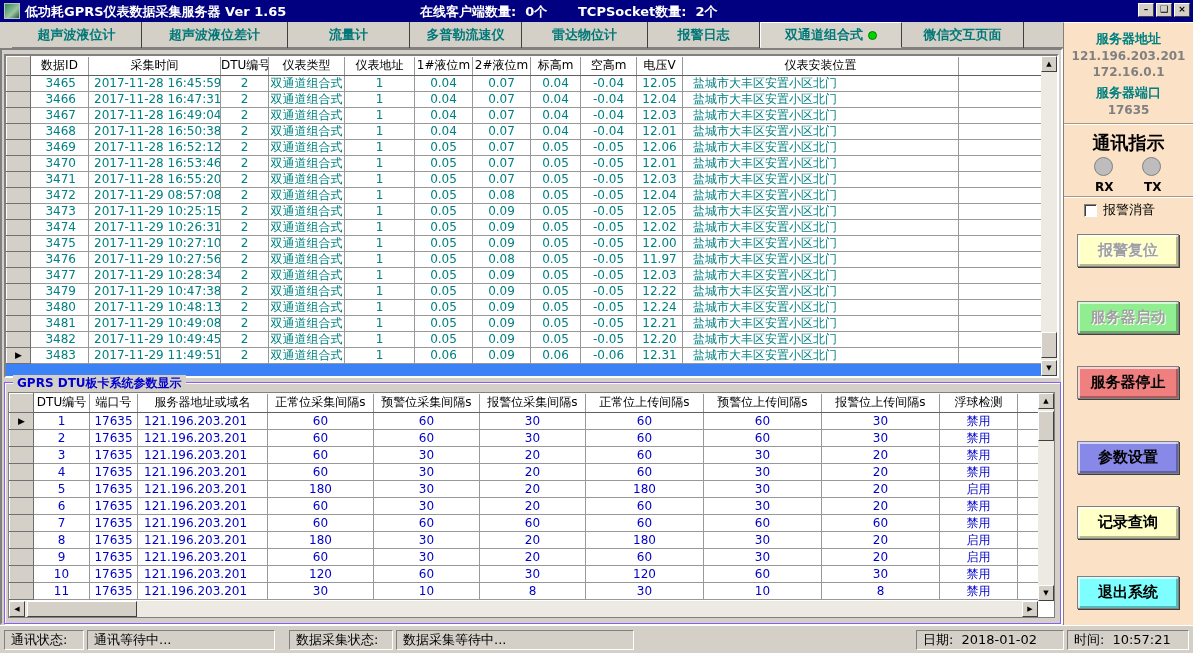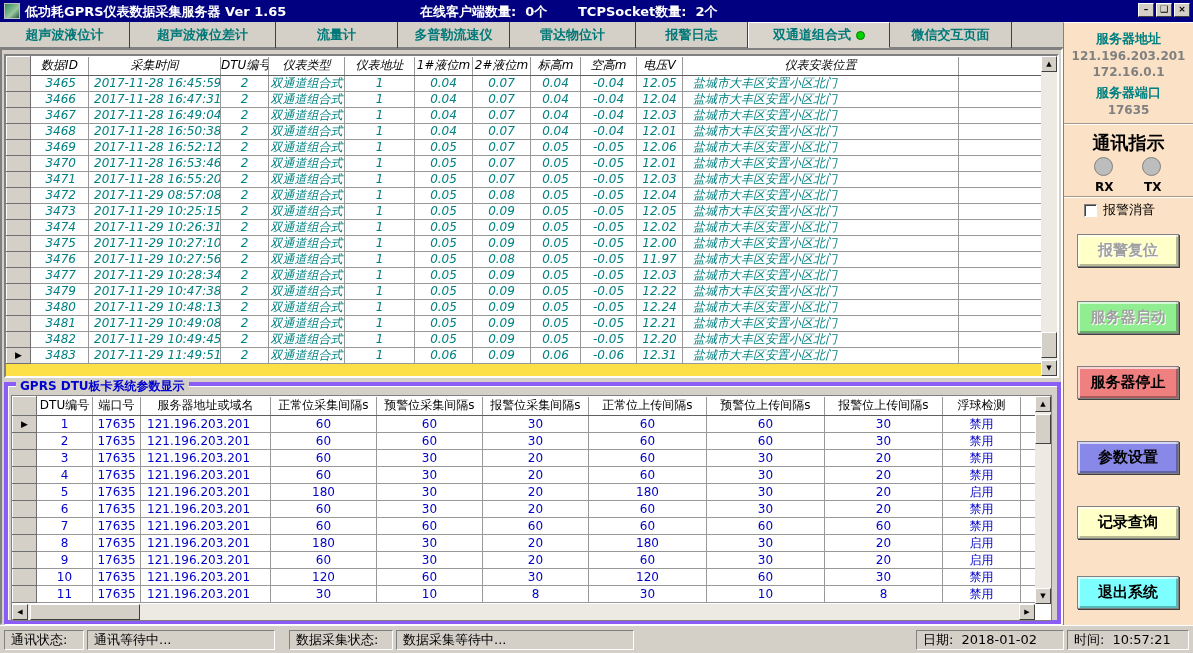--- a/index.html
+++ b/index.html
@@ -12,34 +12,34 @@
     background:linear-gradient(135deg,#2e8b57,#9cc6a0 60%,#1c5c38);border:1px solid #c0c0c0;}
   .titlebar .title{position:absolute;left:25px;top:3px;font-size:13px;font-weight:bold;white-space:nowrap;}
   .tb-stat{position:absolute;top:3px;font-size:13px;font-weight:bold;white-space:nowrap;}
   .tb-stat.s1{left:420px;}
   .tb-stat.s2{left:578px;}
   .win-controls{position:absolute;right:3px;top:3px;display:flex;gap:2px;}
   .winbtn{width:16px;height:14px;background:#d4d0c8;border:1px solid;border-color:#fff #404040 #404040 #fff;
     color:#000;font-size:9px;line-height:11px;text-align:center;font-weight:bold;}
 
   
-  .tabbar{position:absolute;left:0;top:22px;width:1063px;height:26px;background:#d4d0c8;display:flex;
+  .tabbar{position:absolute;left:12px;top:22px;width:1063px;height:26px;background:#d4d0c8;display:flex;
     border-bottom:1px solid #808080;}
   .tab{height:26px;display:flex;align-items:center;justify-content:center;gap:5px;
     font-size:13px;font-weight:bold;color:#007878;border-right:1px solid #404040;position:relative;}
   .tab.active{background:#d8d4cc;border:1px solid;border-color:#fff #404040 #d8d4cc #fff;z-index:2;}
   .dot{width:9px;height:9px;border-radius:50%;background:#00d200;border:1px solid #008000;display:inline-block;}
 
   
   .content{position:absolute;left:0;top:48px;width:1063px;height:577px;background:#d4d0c8;
     border:2px solid;border-color:#808080 #fff #d4d0c8 #808080;}
 
   .grid-panel{position:absolute;left:2px;top:4px;width:1055px;height:324px;background:#fff;
     border:2px solid;border-color:#808080 #fff #fff #808080;}
-  .grid-scroll-area{position:absolute;left:0;top:0;right:16px;bottom:0;overflow:hidden;background:#fde047;font-style:italic;}
+  .grid-scroll-area{position:absolute;left:0;top:0;right:16px;bottom:0;overflow:hidden;background:#3b82f6;}
 
   table.dbgrid{border-collapse:collapse;table-layout:fixed;width:100%;background:#fff;}
   .dbgrid th,.dbgrid td{border-right:1px solid #989898;border-bottom:1px solid #989898;
     overflow:hidden;white-space:nowrap;padding:0;font-weight:normal;}
   .dbgrid th{height:19px;font-size:12px;color:#000;text-align:center;background:#fff;border-bottom:1px solid #606060;}
   .dbgrid td{height:16px;font-size:12px;line-height:15px;text-align:center;}
   .dbgrid td.sel,.dbgrid th.sel{background:#d4d0c8;border:1px solid;border-color:#fff #707070 #707070 #fff;
     font-size:9px;color:#000;text-align:center;}
   .dbgrid .filler{border-right:none;}
   table.teal-grid td{color:#008080;}
@@ -57,21 +57,21 @@
   .sb-btn{position:absolute;width:16px;height:16px;background:#d4d0c8;border:1px solid;
     border-color:#fff #404040 #404040 #fff;font-size:7px;color:#000;text-align:center;line-height:14px;}
   .sb-thumb{position:absolute;background:#d4d0c8;border:1px solid;border-color:#fff #404040 #404040 #fff;}
   .vscroll .up{top:0;left:0;} .vscroll .down{bottom:0;left:0;}
   .vscroll .sb-thumb{left:0;width:16px;}
   .hscroll .left{left:0;top:0;} .hscroll .right{right:0;top:0;}
   .hscroll .sb-thumb{top:0;height:16px;}
 
   
   .groupbox{position:absolute;left:2px;top:332px;width:1057px;height:242px;
-    border:4px solid #8b5cf6;box-shadow:inset 1px 1px 0 #fff,1px 1px 0 #fff;}
+    border:1px solid #8b5cf6;box-shadow:inset 1px 1px 0 #fff,1px 1px 0 #fff;}
   .gb-title{position:absolute;left:8px;top:-8px;background:#d4d0c8;padding:0 4px;
     font-size:12px;font-weight:bold;color:#0000d0;white-space:nowrap;}
   .dtu-wrap{position:absolute;left:3px;top:9px;right:5px;height:226px;background:#fff;
     border:1px solid #808080;}
   .dtu-table-area{position:absolute;left:0;top:0;right:16px;bottom:16px;overflow:hidden;background:#fff;}
   .dtu-vscroll{position:absolute;right:0;top:0;bottom:16px;width:16px;background:#eceae3;}
   .dtu-hscroll{left:0;right:16px;bottom:0;}
 
   
   .sidebar{position:absolute;left:1063px;top:22px;width:130px;height:603px;background:#fbe2c6;

